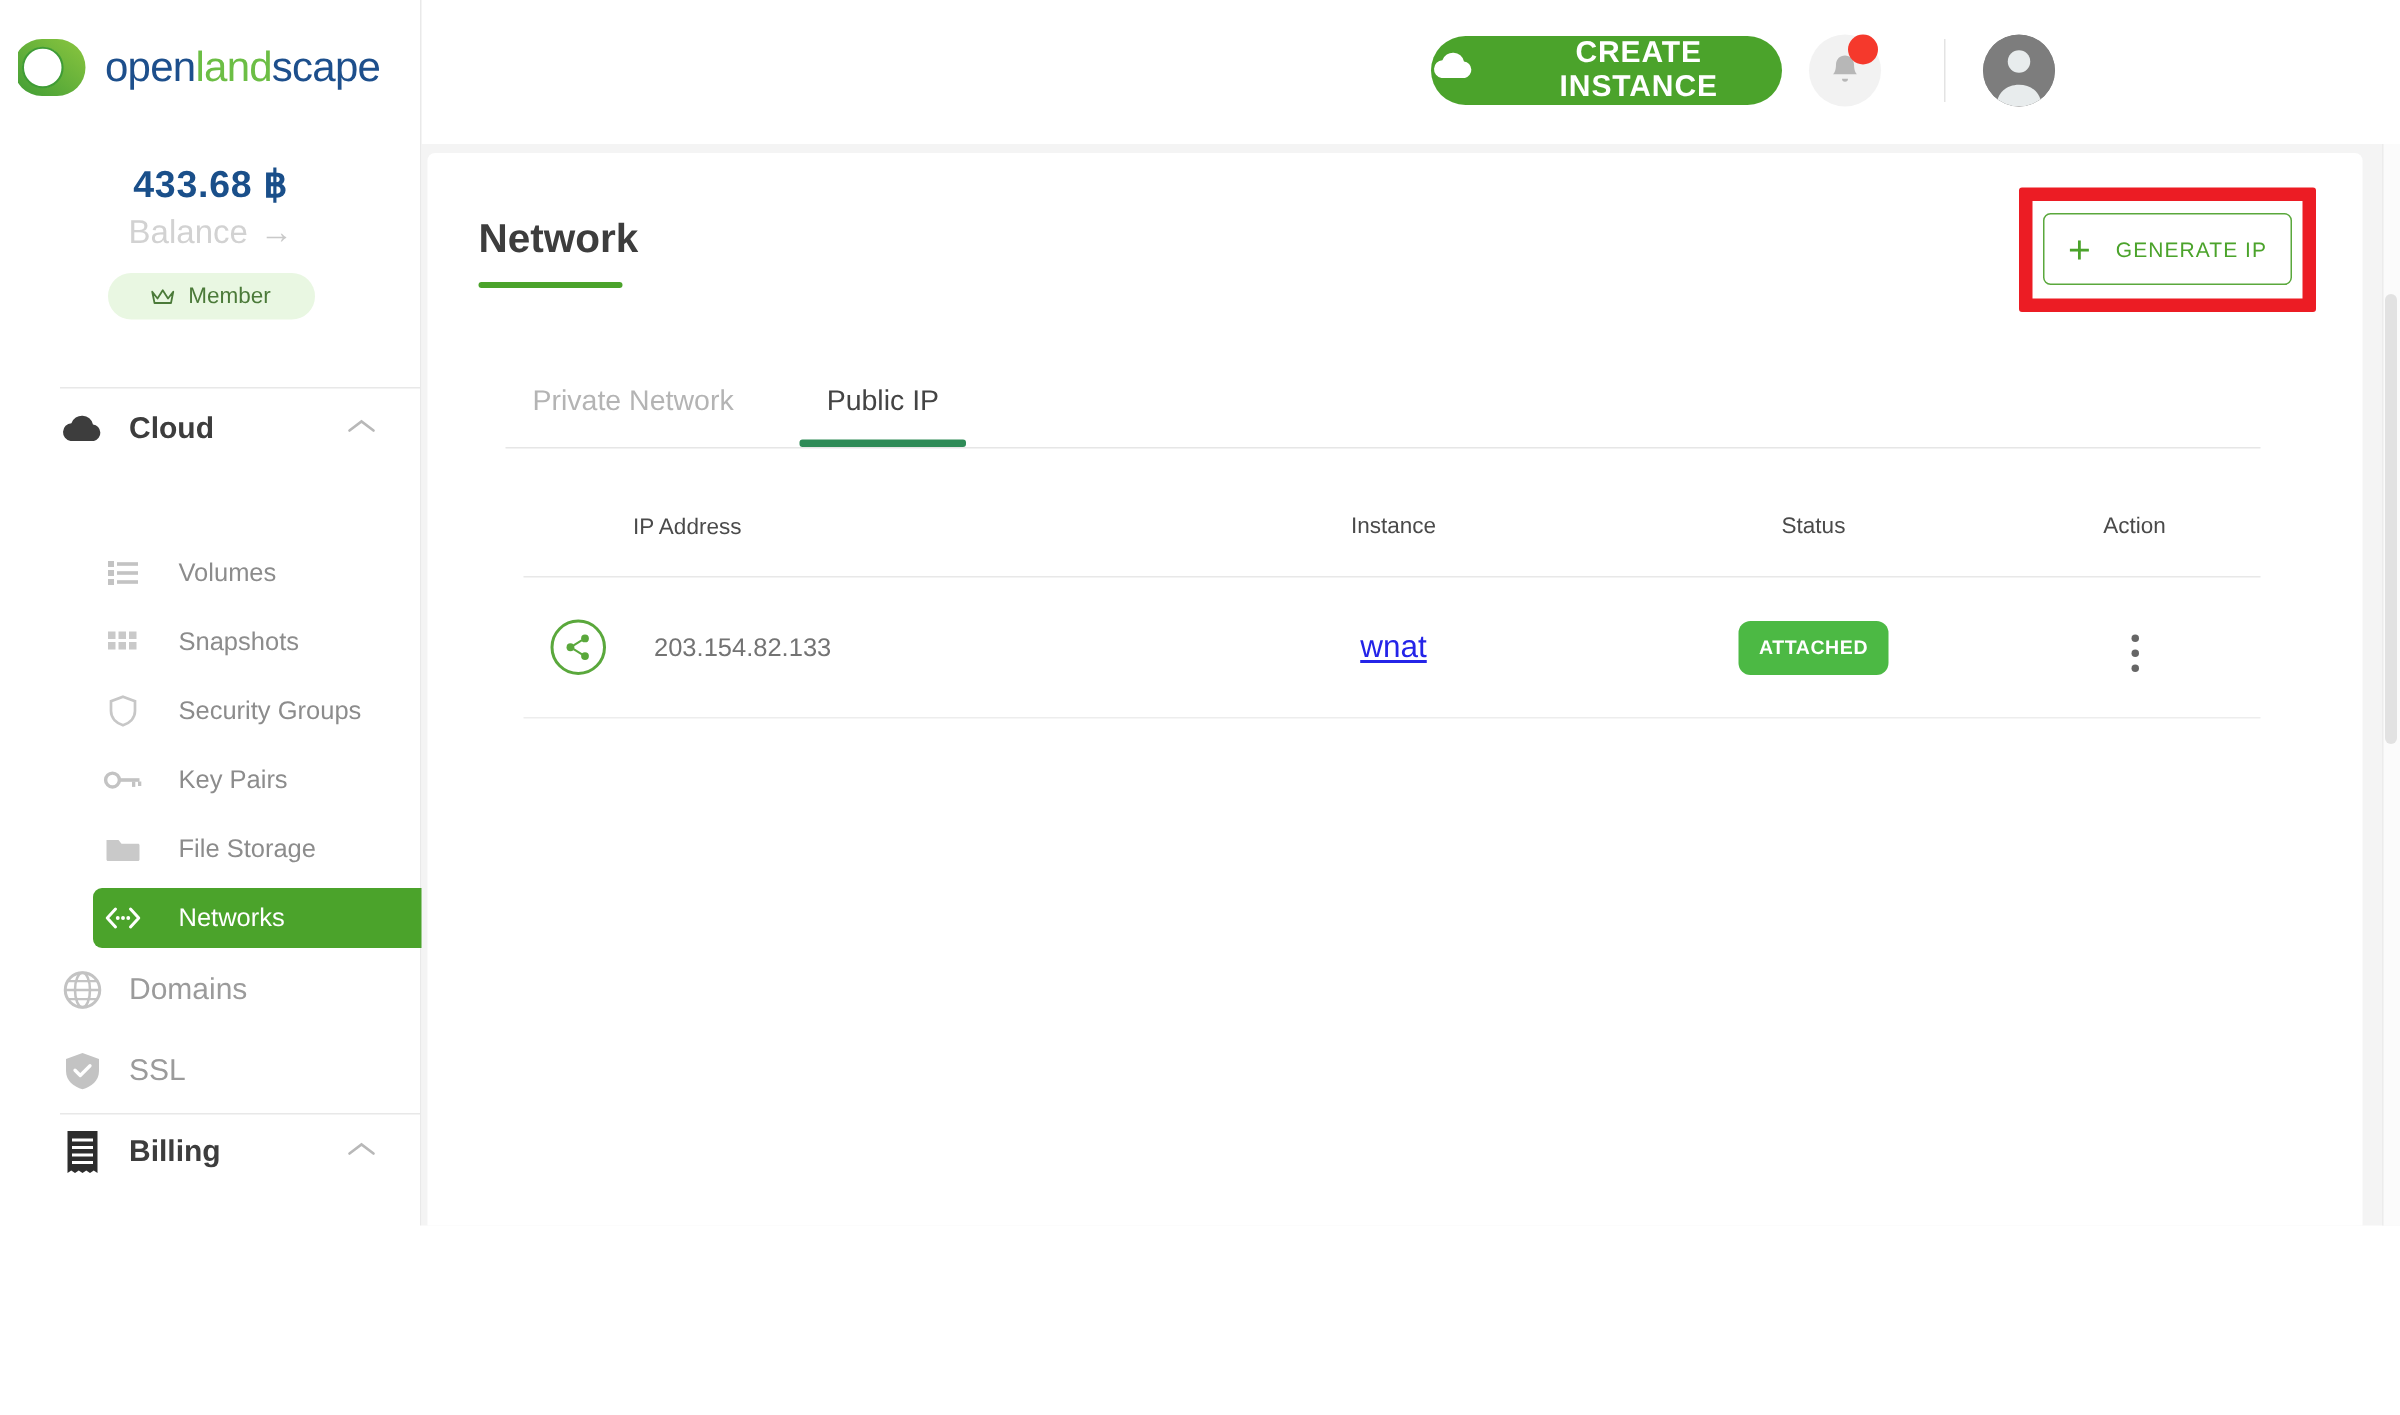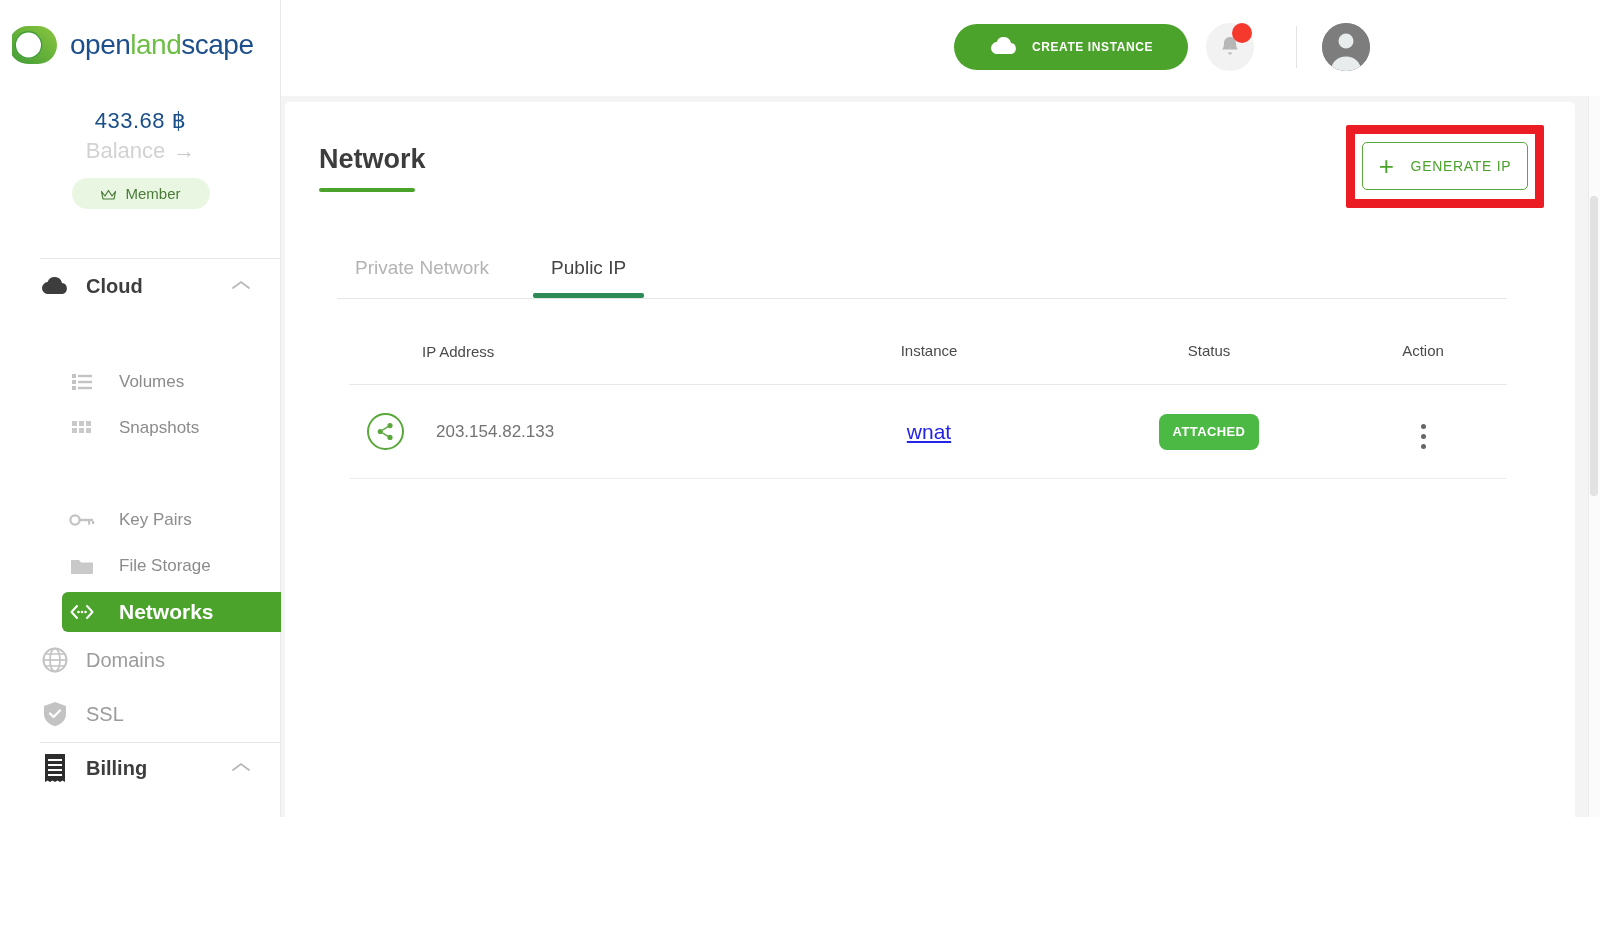--- a/index.html
+++ b/index.html
@@ -24,21 +24,21 @@
     display: flex; align-items: center; gap: 6px;
   }
   .logo-mark { width: 52px; height: 46px; position: relative; }
   .logo-text { font-size: 28px; letter-spacing: -0.5px; font-weight: 500; }
   .lt-open { color: #1d4f8c; }
   .lt-land { color: #6cbe45; }
   .lt-scape { color: #1d4f8c; }
 
   .balance-wrap { position:absolute; left:0; top:108px; width:281px; text-align:center; }
   .balance-amt {
-    font-size: 22px; font-weight: normal; color: #1a4f8a; letter-spacing: .5px;
+    font-size: 25px; font-weight: bold; color: #1a4f8a; letter-spacing: .5px;
   }
   .balance-link {
     margin-top: 4px; font-size: 22px; color: #d2d2d2;
     display: flex; align-items: center; justify-content: center; gap: 8px;
   }
   .arrow-r { font-size: 22px; color:#c9c9c9; line-height:1; }
   .member-chip {
     margin: 14px auto 0; width: 138px; height: 31px;
     background: #e9f7e2; border-radius: 16px;
     display: flex; align-items: center; justify-content: center; gap: 8px;
@@ -57,33 +57,33 @@
   .ngh-label.muted { font-weight: normal; color:#9b9b9b; }
   .ngh-chev { position:absolute; right: 30px; color:#b8b8b8; }
 
   .nav-item {
     position: absolute; left: 62px; width: 219px; height: 40px;
     display: flex; align-items: center; border-radius: 6px 0 0 6px;
   }
   .nav-item .ni-icon { width: 40px; display:flex; align-items:center; justify-content:center; }
   .nav-item .ni-label { font-size: 17px; color: #8c8c8c; margin-left: 17px; }
   .nav-item.active { background: #4ba32b; }
-  .nav-item.active .ni-label { color: #ffffff; font-weight: bold; font-size:21px; }
+  .nav-item.active .ni-label { color: #ffffff; font-weight: normal; font-size:17px; }
 
   
   #topbar {
     position: absolute; left: 281px; top: 0; width: 1319px; height: 96px;
     background: #ffffff; z-index: 4;
   }
   #create-instance {
     position: absolute; left: 673px; top: 24px;
     width: 234px; height: 46px; border: none; border-radius: 23px;
     background: #4ba32b; color: #fff;
     font-family: "Liberation Sans", sans-serif;
-    font-size: 12px; font-weight: bold; letter-spacing: .6px;
+    font-size: 20px; font-weight: bold; letter-spacing: .6px;
     display: flex; align-items: center; justify-content: center; gap: 13px;
     cursor: pointer;
   }
   #bell-btn {
     position: absolute; left: 925px; top: 23px;
     width: 48px; height: 48px; border-radius: 50%;
     background: #f2f2f2; border: none; cursor: pointer;
   }
   .bell-dot {
     position: absolute; right: 2px; top: 0px;
@@ -265,20 +265,28 @@
             <rect x="8" y="1.8" width="14" height="2.4" fill="#c3c3c3"></rect>
             <rect x="2" y="7" width="4" height="4" fill="#c3c3c3"></rect>
             <rect x="8" y="7.8" width="14" height="2.4" fill="#c3c3c3"></rect>
             <rect x="2" y="13" width="4" height="4" fill="#c3c3c3"></rect>
             <rect x="8" y="13.8" width="14" height="2.4" fill="#c3c3c3"></rect>
           </svg>
       </span>
       <span class="ni-label">Volumes</span>
     </div>
 
+    <div class="nav-item" style="top:454px">
+      <span class="ni-icon">
+        <svg width="20" height="22" viewBox="0 0 20 22">
+            <path d="M10,1.5 L18,4.5 V11 c0,5 -4,8.2 -8,9.5 C6,19.2 2,16 2,11 V4.5 Z" fill="none" stroke="#c7c7c7" stroke-width="1.8"></path>
+          </svg>
+      </span>
+      <span class="ni-label">Security Groups</span>
+    </div>
 
     <div class="nav-item" style="top:500px">
       <span class="ni-icon">
         <svg width="26" height="14" viewBox="0 0 26 14">
             <circle cx="6" cy="7" r="4.6" fill="none" stroke="#c3c3c3" stroke-width="2.3"></circle>
             <rect x="10" y="5.8" width="14" height="2.4" fill="#c3c3c3"></rect>
             <rect x="19" y="8" width="2.2" height="3.6" fill="#c3c3c3"></rect>
             <rect x="23" y="8" width="2.2" height="3" fill="#c3c3c3"></rect>
           </svg>
       </span>

